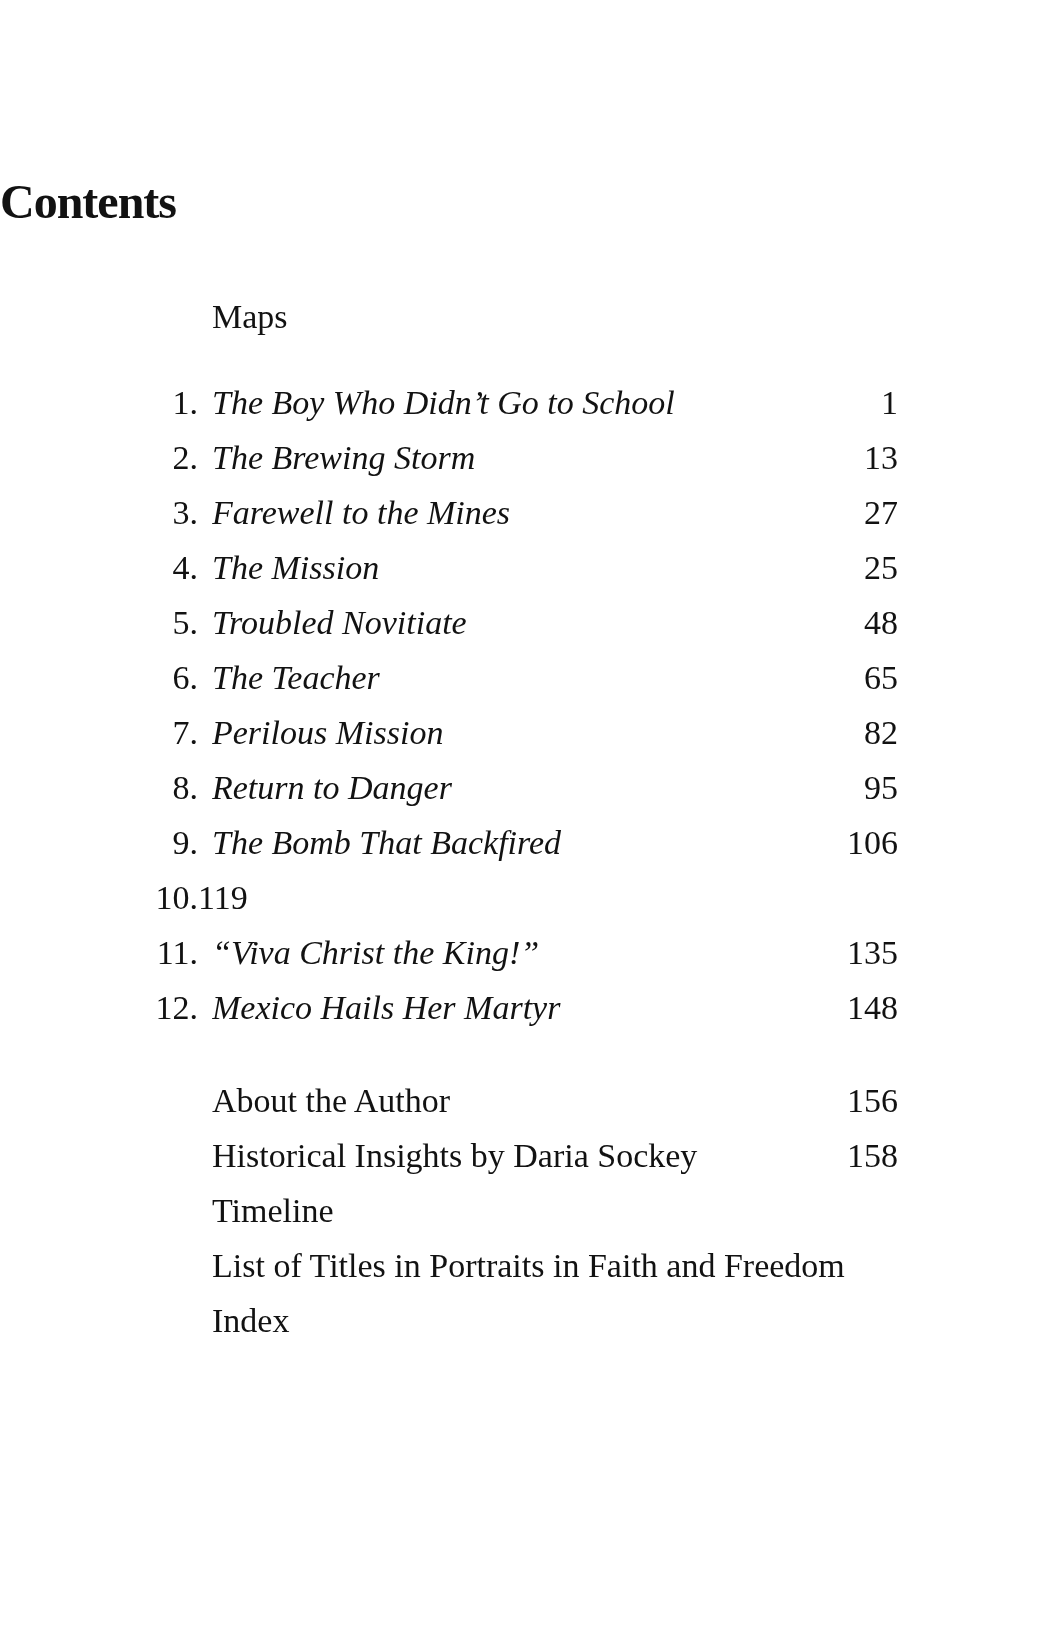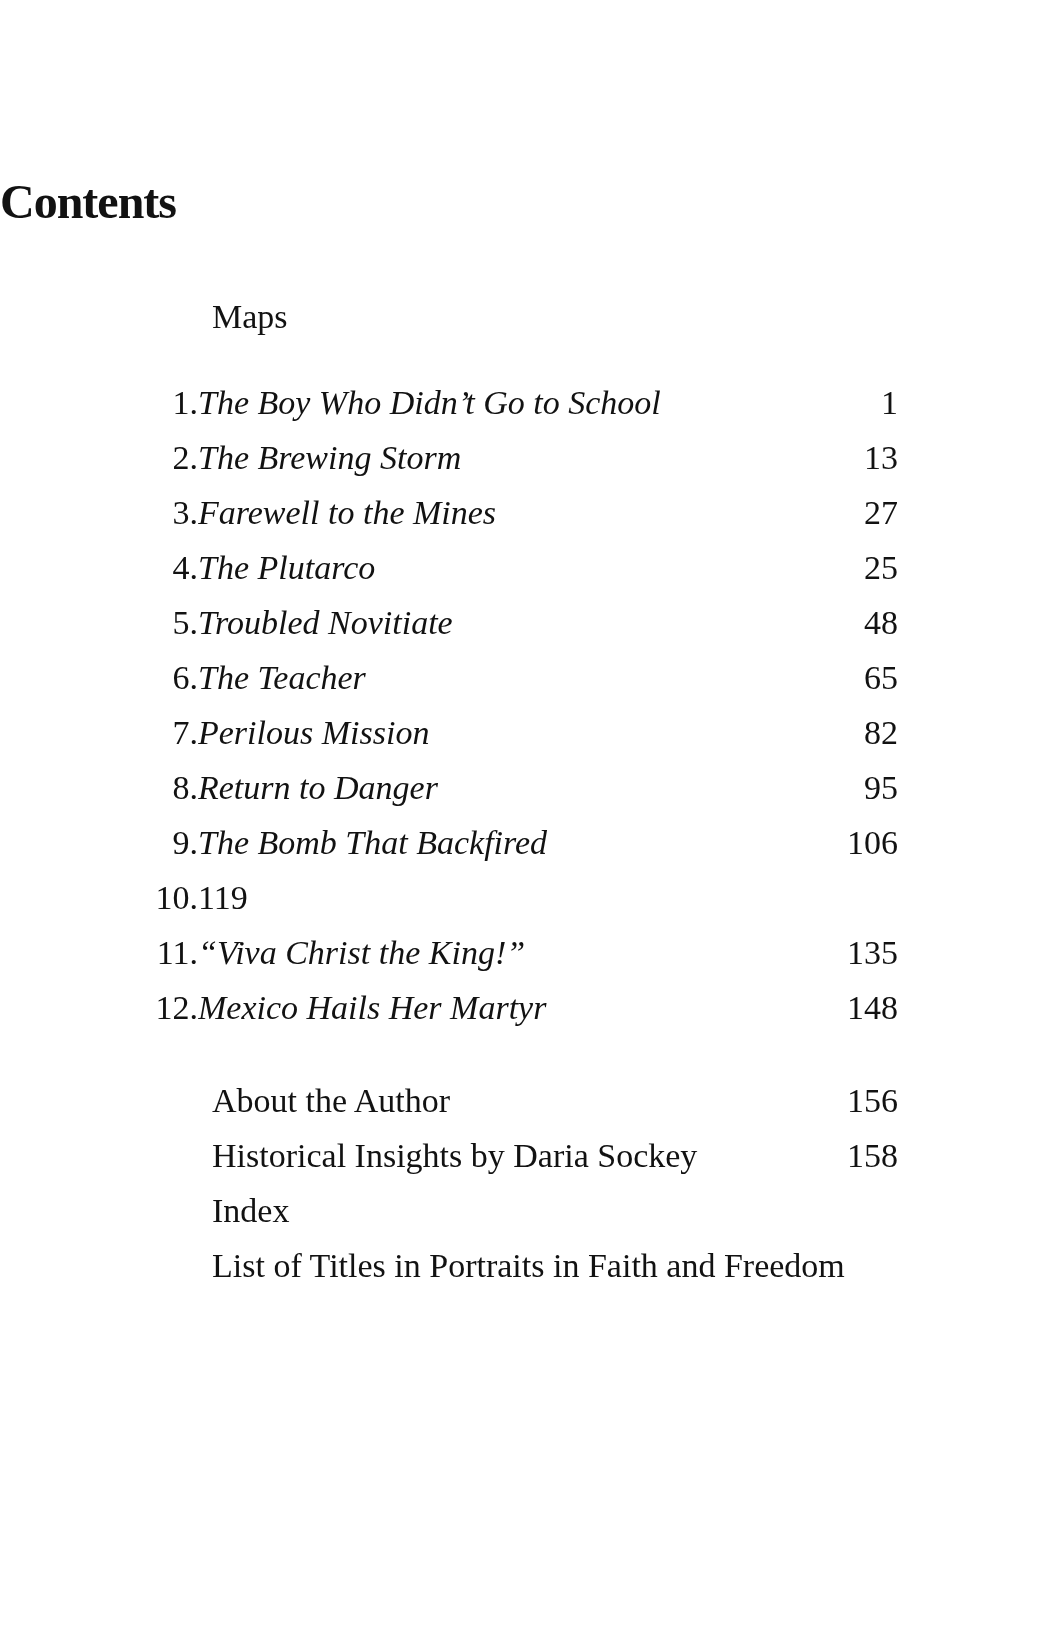--- a/index.html
+++ b/index.html
@@ -47,20 +47,21 @@
   }
   .back-row {
     padding-left: 65px;
   }
   .ch-num {
     width: 51px;
     text-align: right;
     flex: 0 0 auto;
   }
   .ch-title {
+    margin-left: 14px;
     font-style: italic;
     flex: 1 1 auto;
     overflow: hidden;
   }
   .bm-title {
     flex: 1 1 auto;
     overflow: hidden;
   }
   .ch-page {
     flex: 0 0 auto;
@@ -93,21 +94,21 @@
       </div>
 
       <div class="toc-row">
         <span class="ch-num">3.</span>
         <span class="ch-title">Farewell to the Mines</span>
         <span class="ch-page">27</span>
       </div>
 
       <div class="toc-row">
         <span class="ch-num">4.</span>
-        <span class="ch-title">The Plutarco</span>
+        <span class="ch-title">The Mission</span>
         <span class="ch-page">25</span>
       </div>
 
       <div class="toc-row">
         <span class="ch-num">5.</span>
         <span class="ch-title">Troubled Novitiate</span>
         <span class="ch-page">48</span>
       </div>
 
       <div class="toc-row">
@@ -157,25 +158,29 @@
       <div class="toc-row back-row">
         <span class="bm-title">About the Author</span>
         <span class="ch-page">156</span>
       </div>
 
       <div class="toc-row back-row">
         <span class="bm-title">Historical Insights by Daria Sockey</span>
         <span class="ch-page">158</span>
       </div>
 
-
       <div class="toc-row back-row">
-        <span class="bm-title">Index</span>
+        <span class="bm-title">Timeline</span>
         <span class="ch-page"></span>
       </div>
 
       <div class="toc-row back-row">
         <span class="bm-title">List of Titles in Portraits in Faith and Freedom</span>
         <span class="ch-page"></span>
       </div>
+
+      <div class="toc-row back-row">
+        <span class="bm-title">Index</span>
+        <span class="ch-page"></span>
+      </div>
     </div>
 
 </div>
 
 </body></html>

